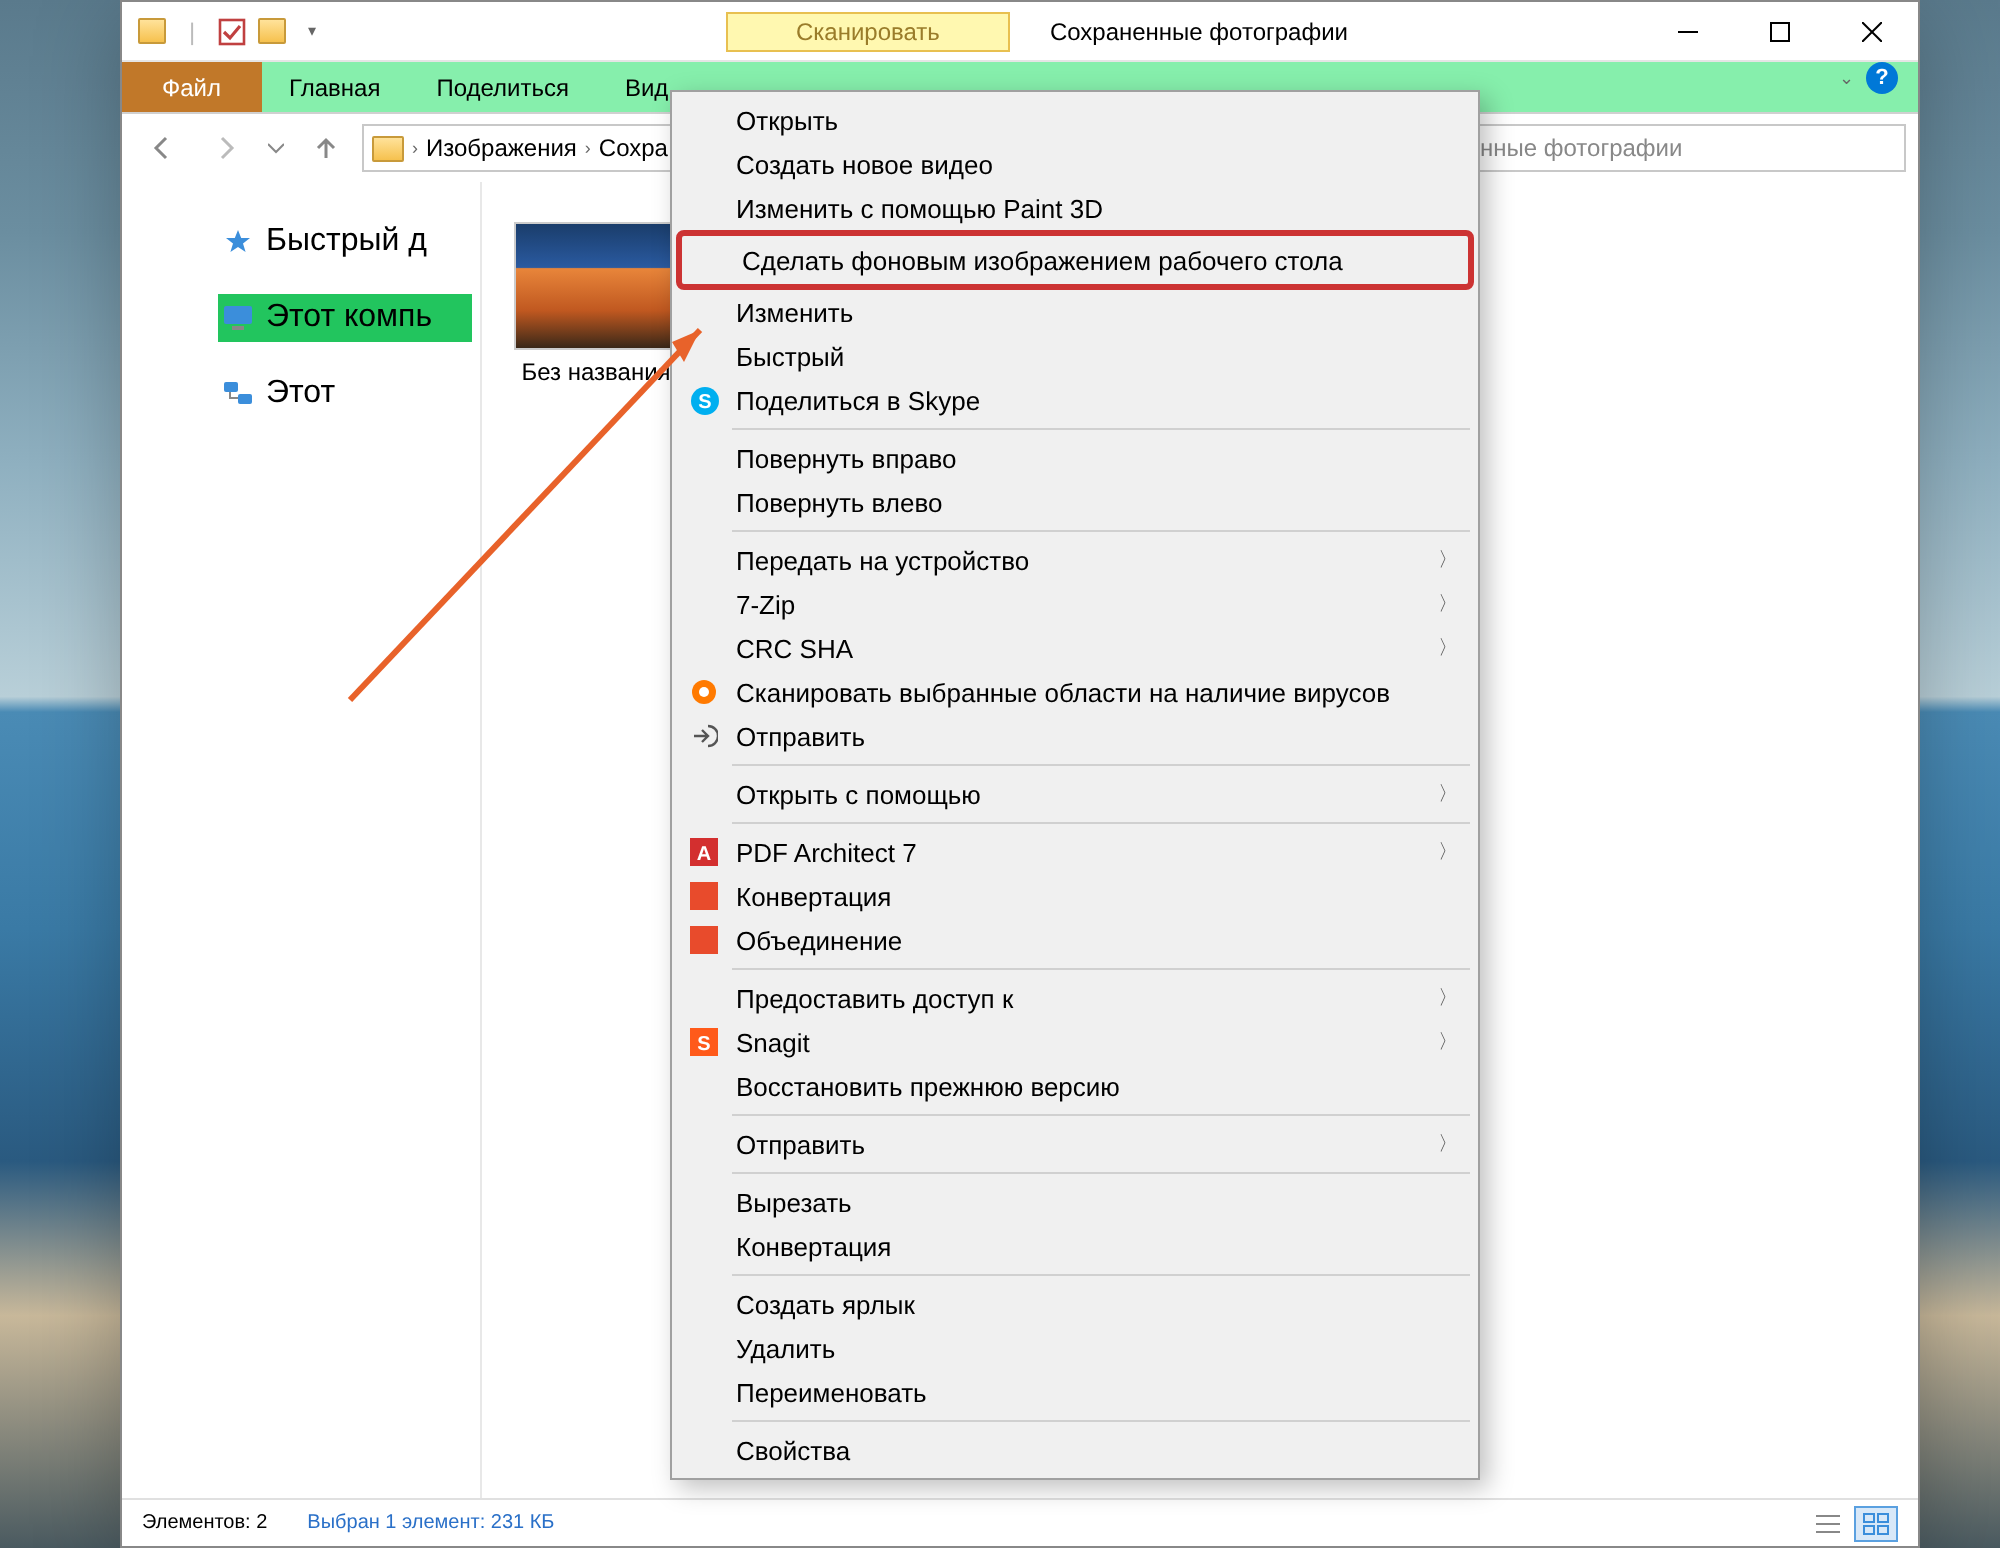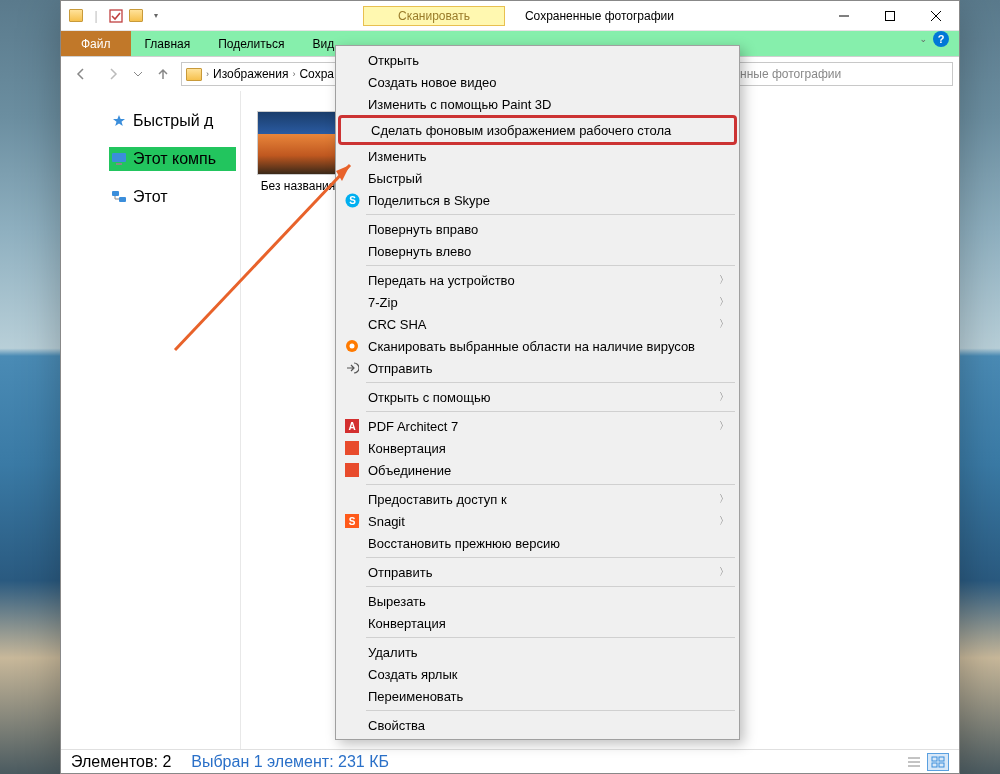--- a/index.html
+++ b/index.html
@@ -45,21 +45,21 @@
   .content-area { display:flex; height: calc(100% - 30px - 26px - 34px - 24px); }
   .nav-pane { width: 140px; border-right:1px solid #e8e8e8; padding:18px 4px 4px 8px; font-size:16px;margin-left:40px; }
   .nav-item { display:flex; align-items:center; gap:6px; padding:3px 2px; }
   .nav-item.sel { background:#22c55e; }
   .nav-icon { width:16px; height:16px; display:flex; align-items:center; justify-content:center; }
   .main-pane { flex:1; padding:20px 16px; display:flex; gap:20px; align-items:flex-start; position:relative; }
   .thumb { width:100px; text-align:center; font-size:12px; }
   .thumb-img { width:92px; height:64px; border:1px solid #ccc; margin-bottom:4px; }
   .thumb.selected .thumb-img { outline:2px solid #5aa0e0; background:#d8e8f8; }
   .status-bar { position:absolute; bottom:0; left:0; right:0; height:24px;
-    border-top:1px solid #e0e0e0; display:flex; align-items:center; font-size:16px; padding:0 10px; gap:20px; }
+    border-top:1px solid #e0e0e0; display:flex; align-items:center; font-size:10px; padding:0 10px; gap:20px; }
   .status-right { margin-left:auto; display:flex; gap:2px; }
   .view-btn { width:22px; height:18px; border:1px solid transparent; display:flex; align-items:center; justify-content:center; }
   .view-btn.active { border-color:#5aa0e0; background:#d8e8f8; }
   .context-menu {
     position:absolute; left:335px; top:45px; width:405px;
     background:#f0f0f0; border:1px solid #a0a0a0;
     box-shadow: 4px 4px 12px rgba(0,0,0,0.25);
     font-size: 13px; padding: 3px 2px; z-index:50;
   }
   .menu-item { height:22px; display:flex; align-items:center; padding:0 8px 0 30px; position:relative; }
@@ -360,24 +360,24 @@
     </div>
   <div class="menu-sep"></div>
   <div class="menu-item">
       <span>Вырезать</span>
     </div>
   <div class="menu-item">
       <span>Конвертация</span>
     </div>
   <div class="menu-sep"></div>
   <div class="menu-item">
+      <span>Создать ярлык</span>
+    </div>
+  <div class="menu-item">
       <span>Удалить</span>
-    </div>
-  <div class="menu-item">
-      <span>Создать ярлык</span>
     </div>
   <div class="menu-item">
       <span>Переименовать</span>
     </div>
   <div class="menu-sep"></div>
   <div class="menu-item">
       <span>Свойства</span>
     </div>
 </div>
 

